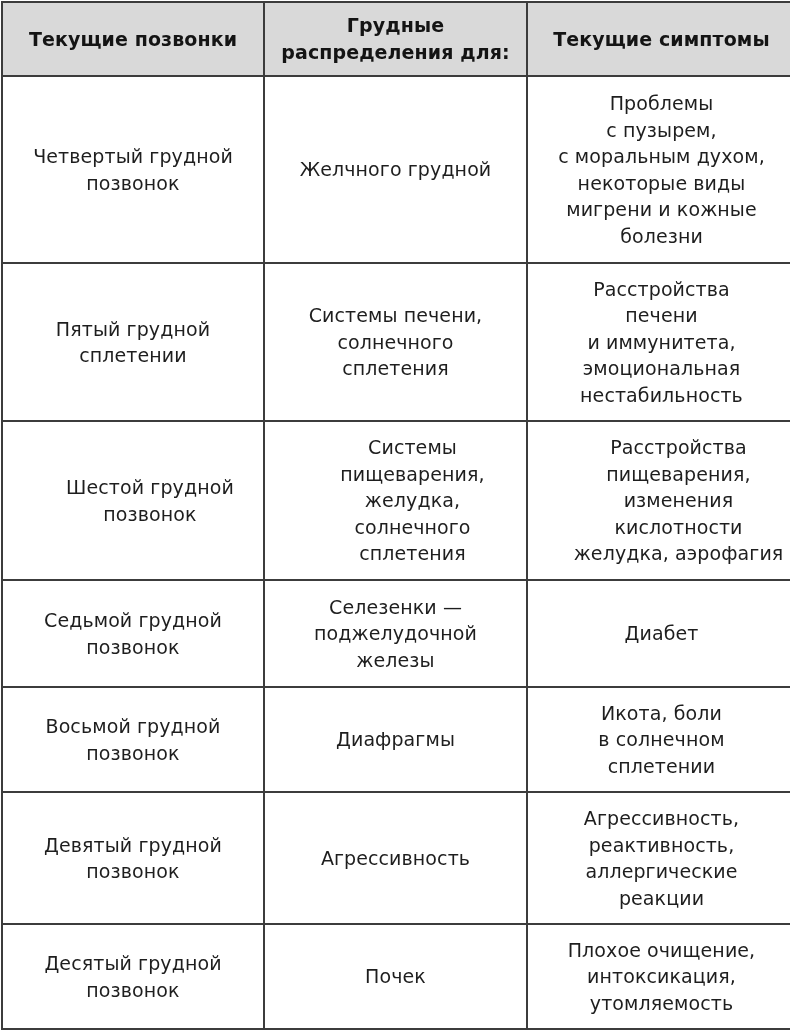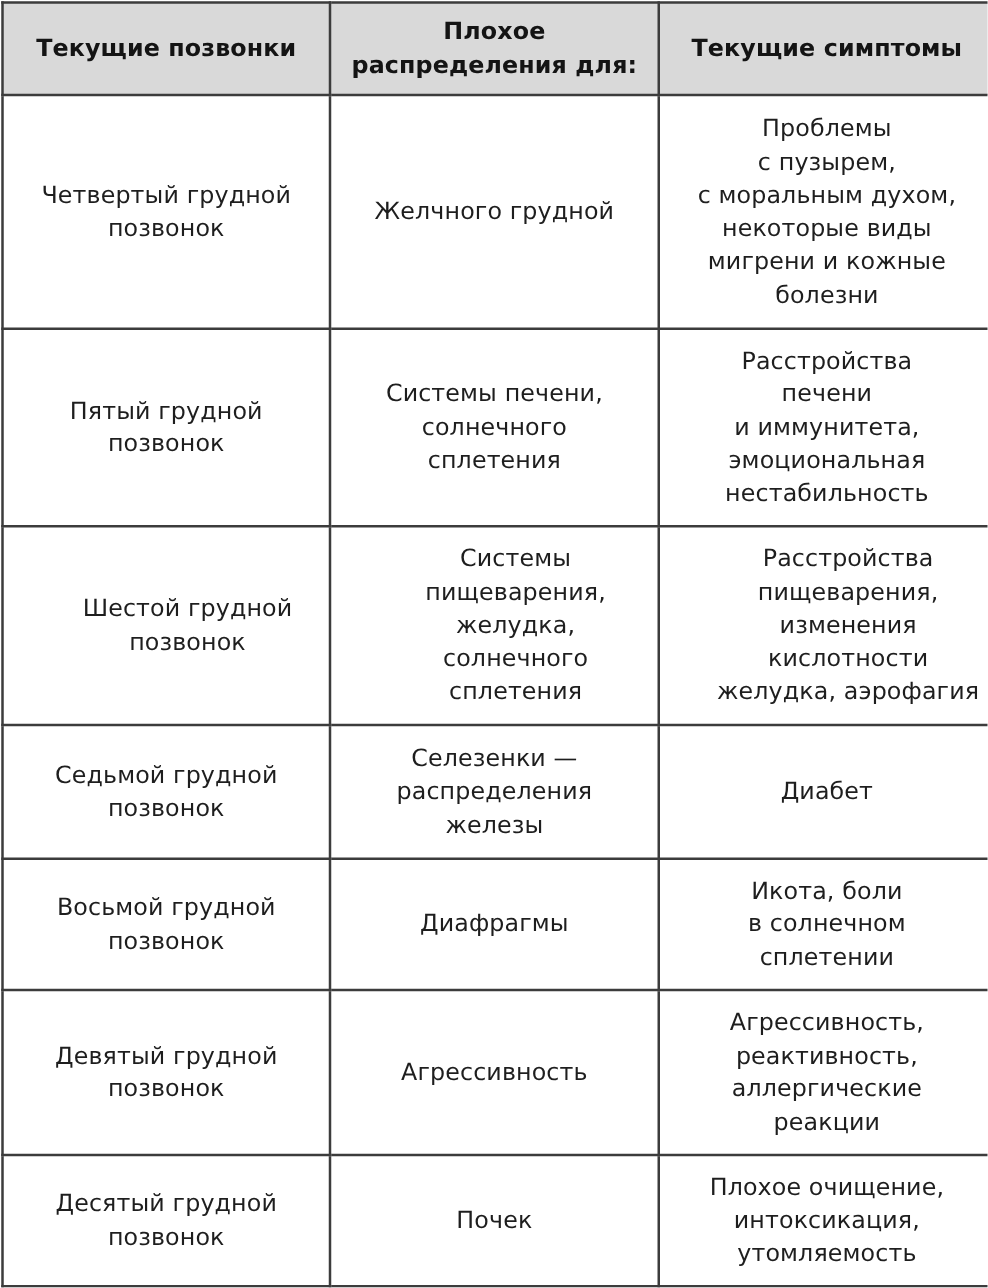--- a/index.html
+++ b/index.html
@@ -65,40 +65,40 @@
 <div class="table-wrap">
   <table>
     <colgroup>
       <col class="c1">
       <col class="c2">
       <col class="c3">
     </colgroup>
     <thead>
       <tr>
         <th>Текущие позвонки</th>
-        <th>Плохое
+        <th>Грудные
 распределения для:</th>
         <th>Текущие симптомы</th>
       </tr>
     </thead>
     <tbody>
       <tr class="r1">
         <td>Четвертый грудной
 позвонок</td>
         <td>Желчного грудной</td>
         <td>Проблемы
 с пузырем,
 с моральным духом,
 некоторые виды
 мигрени и кожные
 болезни</td>
       </tr>
       <tr class="r2">
         <td>Пятый грудной
-позвонок</td>
+сплетении</td>
         <td>Системы печени,
 солнечного
 сплетения</td>
         <td>Расстройства
 печени
 и иммунитета,
 эмоциональная
 нестабильность</td>
       </tr>
       <tr class="r3">
@@ -112,21 +112,21 @@
         <td>Расстройства
 пищеварения,
 изменения
 кислотности
 желудка, аэрофагия</td>
       </tr>
       <tr class="r4">
         <td>Седьмой грудной
 позвонок</td>
         <td>Селезенки —
-распределения
+поджелудочной
 железы</td>
         <td>Диабет</td>
       </tr>
       <tr class="r5">
         <td>Восьмой грудной
 позвонок</td>
         <td>Диафрагмы</td>
         <td>Икота, боли
 в солнечном
 сплетении</td>

